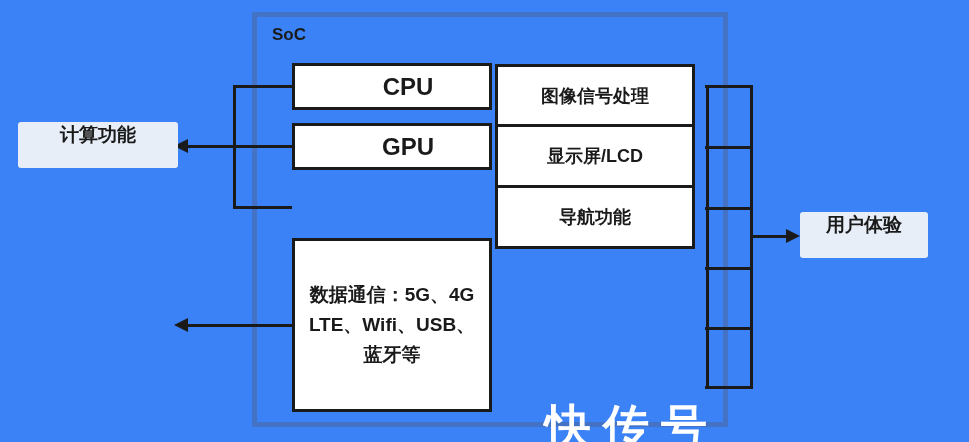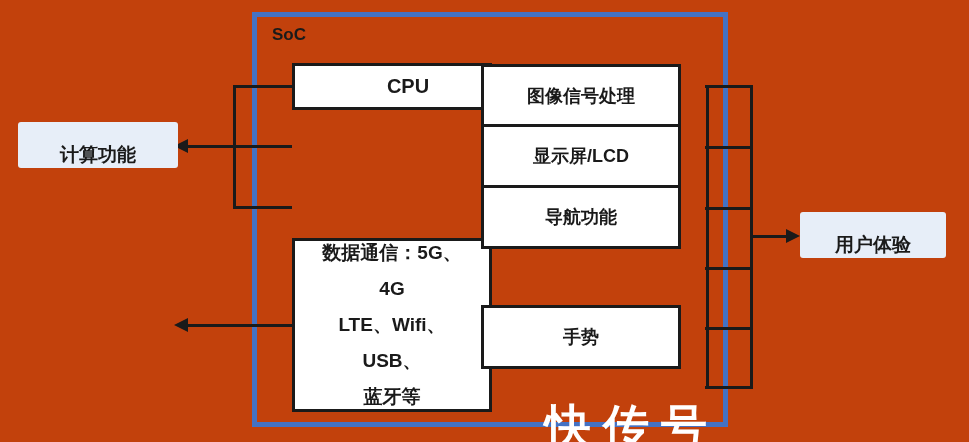--- a/index.html
+++ b/index.html
@@ -3,47 +3,47 @@
 <meta charset="utf-8">
 <style>
   :root{
     --frame-blue:#4472c4;
     --line-black:#1a1a1a;
     --label-bg:#e7eef8;
     --text-color:#1a1a1a;
   }
   html,body{margin:0;padding:0;background:#ffffff;}
   .stage{
-    position:relative;width:969px;height:442px;background:#c2410c;
+    position:relative;width:969px;height:442px;background:#3b82f6;
     overflow:hidden;font-family:"Liberation Sans","DejaVu Sans",sans-serif;
     color:var(--text-color);
   }
   .soc-frame{
     position:absolute;left:252px;top:12px;width:466px;height:405px;
     border:5px solid var(--frame-blue);background:transparent;z-index:1;
   }
   .soc-title{
     position:absolute;left:272px;top:25px;font-size:17px;font-weight:bold;z-index:4;
   }
   .box{
     position:absolute;border:3px solid var(--line-black);background:#ffffff;
     display:flex;align-items:center;justify-content:center;text-align:center;
     font-weight:bold;z-index:3;box-sizing:border-box;
   }
-  .box.en{font-size:20px;padding-left:32px;}
+  .box.en{font-size:24px;padding-left:32px;}
   .box.cn{font-size:18px;}
   .col-left{left:292px;width:200px;height:47px;}
-  .col-right{left:481px;width:200px;height:64px;}
+  .col-right{left:495px;width:200px;height:64px;}
   .data-box{
     left:292px;top:238px;width:200px;height:174px;
-    font-size:19px;line-height:36px;white-space:pre-line;padding:0 18px;
+    font-size:19px;line-height:30px;white-space:pre-line;padding:0 5px;
   }
   .ext-label{
     position:absolute;width:160px;height:46px;background:var(--label-bg);
-    border-radius:3px;display:flex;align-items:flex-end;justify-content:center;
+    border-radius:3px;display:flex;align-items:flex-start;justify-content:center;
     font-size:19px;font-weight:bold;z-index:3;
   }
   .line{position:absolute;background:var(--line-black);z-index:2;}
   .arrowhead{position:absolute;width:0;height:0;z-index:2;}
   .arrowhead.left{
     border-top:7px solid transparent;border-bottom:7px solid transparent;
     border-right:14px solid var(--line-black);
   }
   .arrowhead.right{
     border-top:7px solid transparent;border-bottom:7px solid transparent;
@@ -58,41 +58,41 @@
 <body>
 
 <div class="stage">
 
   <div class="soc-frame"></div>
   <div class="soc-title">SoC</div>
 
   <div class="box en col-left" style="top:63px">
       <span>CPU</span>
     </div>
+  <div class="box en col-left" style="top:123px">
+      <span>GPU</span>
+    </div>
   <div class="box data-box"><span>数据通信：5G、4G
 LTE、Wifi、USB、
 蓝牙等</span></div>
 
   <div class="box cn col-right" style="top:64px">
       <span>图像信号处理</span>
     </div>
   <div class="box cn col-right" style="top:185px">
       <span>导航功能</span>
     </div>
   <div class="box cn col-right" style="top:124px">
       <span>显示屏/LCD</span>
     </div>
-  <div class="box cn col-right" style="top:305px">
-      <span>手势</span>
-    </div>
 
   <div class="ext-label" style="left:18px;top:122px">
       <span>计算功能</span>
     </div>
-  <div class="ext-label" style="left:800px;top:212px;width:146px">
+  <div class="ext-label" style="left:800px;top:212px;width:128px">
       <span>用户体验</span>
     </div>
 
   <div class="line" style="left:233px;top:85px;width:3px;height:124px"></div>
   <div class="line" style="left:233px;top:85px;width:59px;height:3px"></div>
   <div class="line" style="left:183px;top:145px;width:109px;height:3px"></div>
   <div class="line" style="left:233px;top:206px;width:59px;height:3px"></div>
   <div class="arrowhead left" style="left:174px;top:139px"></div>
 
   <div class="line" style="left:183px;top:324px;width:109px;height:3px"></div>

